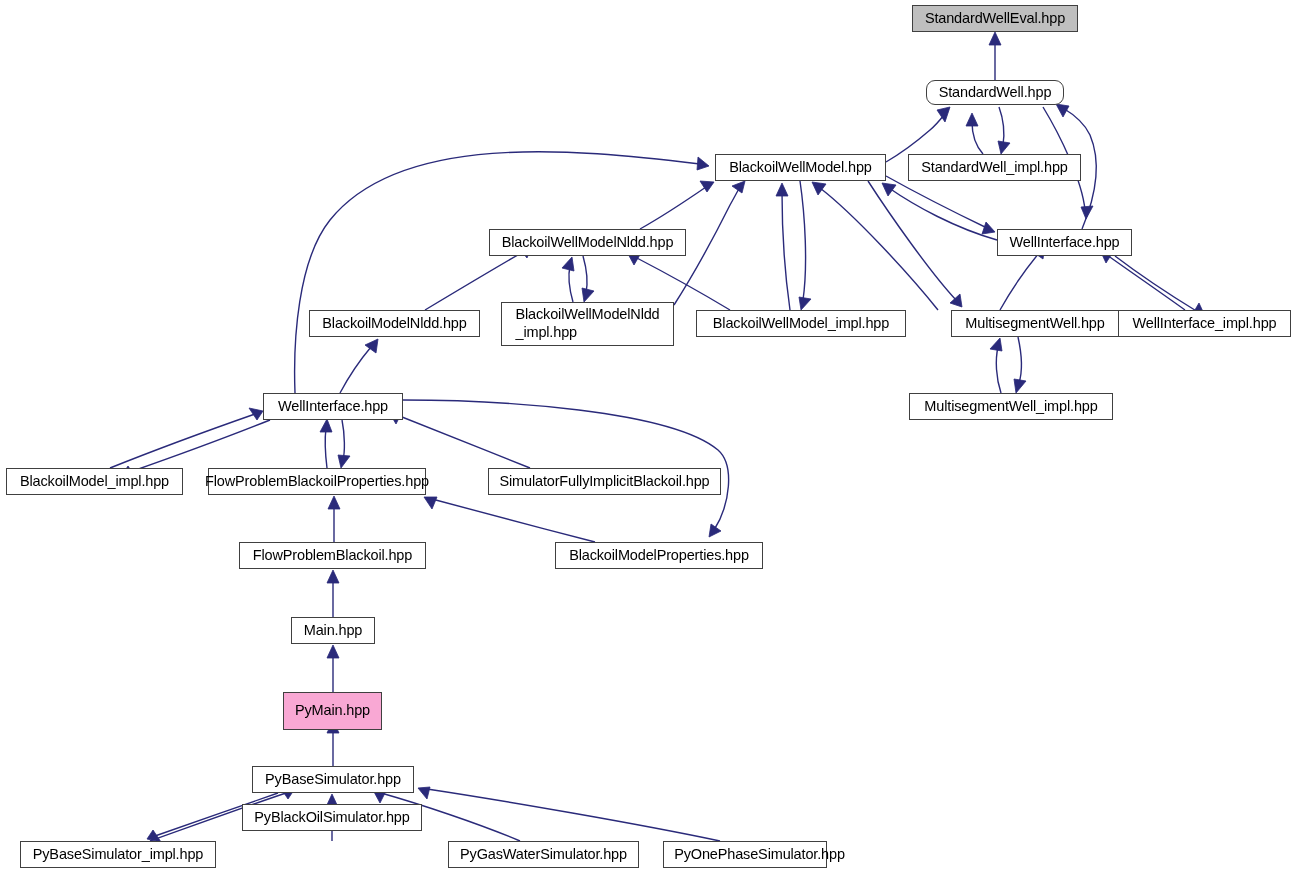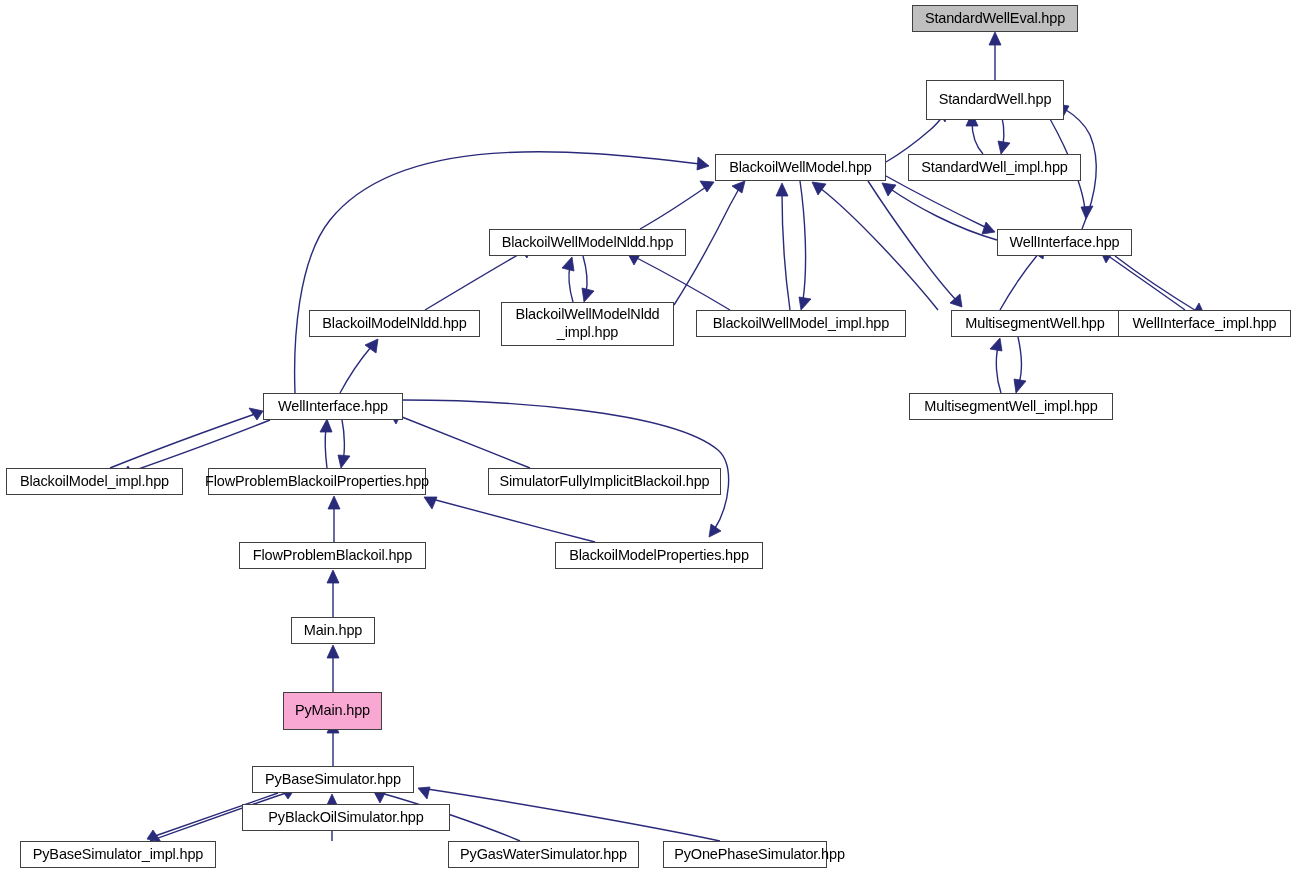--- a/index.html
+++ b/index.html
@@ -39,21 +39,20 @@
     position: absolute;
     box-sizing: border-box;
     border: 1.2px solid #404040;
     background: #ffffff;
     color: #000000;
     font-size: 14.5px;
     line-height: 1.08;
     display: flex;
     align-items: center;
     justify-content: center;
-    text-align: center;
     white-space: pre;
     letter-spacing: -0.15px;
   }
   .node.highlight {
     background: #bfbfbf;
   }
   .node.two-line {
     line-height: 1.22;
   }
 </style>
@@ -139,21 +138,21 @@
       <path class="edge" d="M278,793 C240,806 190,824 155,836" stroke="#2a2a7a"></path>
       <polygon class="arrowhead" points="147,839 161,842 153,830" fill="#2a2a7a" stroke="#2a2a7a"></polygon>
       <path class="edge" d="M332,841 C332,825 332,812 332,803" stroke="#2a2a7a"></path>
       <polygon class="arrowhead" points="332,794 326,807 338,807" fill="#2a2a7a" stroke="#2a2a7a"></polygon>
       <path class="edge" d="M520,841 C480,824 420,804 381,793" stroke="#2a2a7a"></path>
       <polygon class="arrowhead" points="373,790 380,803 386,791" fill="#2a2a7a" stroke="#2a2a7a"></polygon>
       <path class="edge" d="M720,841 C640,824 500,800 427,789" stroke="#2a2a7a"></path>
       <polygon class="arrowhead" points="418,788 427,799 430,787" fill="#2a2a7a" stroke="#2a2a7a"></polygon>
     </svg>
 <div class="node highlight" style="left: 912px; top: 5px; width: 166px; height: 27px; border-color: rgb(64, 64, 64); background: rgb(191, 191, 191);">StandardWellEval.hpp</div>
-    <div class="node" style="left: 926px; top: 80px; width: 138px; height: 40px; border-color: rgb(64, 64, 64); background: rgb(255, 255, 255);">StandardWell.hpp</div>
+    <div class="node" style="left: 926px; top: 80px; width: 138px; height: 25px; border-color: rgb(64, 64, 64); background: rgb(255, 255, 255); border-radius: 9px;">StandardWell.hpp</div>
     <div class="node" style="left: 715px; top: 154px; width: 171px; height: 27px; border-color: rgb(64, 64, 64); background: rgb(255, 255, 255);">BlackoilWellModel.hpp</div>
     <div class="node" style="left: 908px; top: 154px; width: 173px; height: 27px; border-color: rgb(64, 64, 64); background: rgb(255, 255, 255);">StandardWell_impl.hpp</div>
     <div class="node" style="left: 489px; top: 229px; width: 197px; height: 27px; border-color: rgb(64, 64, 64); background: rgb(255, 255, 255);">BlackoilWellModelNldd.hpp</div>
     <div class="node" style="left: 997px; top: 229px; width: 135px; height: 27px; border-color: rgb(64, 64, 64); background: rgb(255, 255, 255);">WellInterface.hpp</div>
     <div class="node" style="left: 309px; top: 310px; width: 171px; height: 27px; border-color: rgb(64, 64, 64); background: rgb(255, 255, 255);">BlackoilModelNldd.hpp</div>
     <div class="node two-line" style="left: 501px; top: 302px; width: 173px; height: 44px; border-color: rgb(64, 64, 64); background: rgb(255, 255, 255);">BlackoilWellModelNldd
 _impl.hpp</div>
     <div class="node" style="left: 696px; top: 310px; width: 210px; height: 27px; border-color: rgb(64, 64, 64); background: rgb(255, 255, 255);">BlackoilWellModel_impl.hpp</div>
     <div class="node" style="left: 927px; top: 310px; width: 168px; height: 27px; border-color: rgb(64, 64, 64); background: rgb(255, 255, 255); margin-left: 24px;">MultisegmentWell.hpp</div>
     <div class="node" style="left: 1118px; top: 310px; width: 173px; height: 27px; border-color: rgb(64, 64, 64); background: rgb(255, 255, 255);">WellInterface_impl.hpp</div>
@@ -161,16 +160,16 @@
     <div class="node" style="left: 263px; top: 393px; width: 140px; height: 27px; border-color: rgb(64, 64, 64); background: rgb(255, 255, 255);">WellInterface.hpp</div>
     <div class="node" style="left: 6px; top: 468px; width: 177px; height: 27px; border-color: rgb(64, 64, 64); background: rgb(255, 255, 255);">BlackoilModel_impl.hpp</div>
     <div class="node" style="left: 208px; top: 468px; width: 218px; height: 27px; border-color: rgb(64, 64, 64); background: rgb(255, 255, 255);">FlowProblemBlackoilProperties.hpp</div>
     <div class="node" style="left: 488px; top: 468px; width: 233px; height: 27px; border-color: rgb(64, 64, 64); background: rgb(255, 255, 255);">SimulatorFullyImplicitBlackoil.hpp</div>
     <div class="node" style="left: 239px; top: 542px; width: 187px; height: 27px; border-color: rgb(64, 64, 64); background: rgb(255, 255, 255);">FlowProblemBlackoil.hpp</div>
     <div class="node" style="left: 555px; top: 542px; width: 208px; height: 27px; border-color: rgb(64, 64, 64); background: rgb(255, 255, 255);">BlackoilModelProperties.hpp</div>
     <div class="node" style="left: 291px; top: 617px; width: 84px; height: 27px; border-color: rgb(64, 64, 64); background: rgb(255, 255, 255);">Main.hpp</div>
     <div class="node" style="left: 283px; top: 692px; width: 99px; height: 38px; border-color: rgb(64, 64, 64); background: #f9a8d4;">PyMain.hpp</div>
     <div class="node" style="left: 252px; top: 766px; width: 162px; height: 27px; border-color: rgb(64, 64, 64); background: rgb(255, 255, 255);">PyBaseSimulator.hpp</div>
     <div class="node" style="left: 20px; top: 841px; width: 196px; height: 27px; border-color: rgb(64, 64, 64); background: rgb(255, 255, 255);">PyBaseSimulator_impl.hpp</div>
-    <div class="node" style="left: 242px; top: 804px; width: 208px; height: 27px; border-color: rgb(64, 64, 64); background: rgb(255, 255, 255);">PyBlackOilSimulator.hpp</div>
+    <div class="node" style="left: 242px; top: 804px; width: 180px; height: 27px; border-color: rgb(64, 64, 64); background: rgb(255, 255, 255);">PyBlackOilSimulator.hpp</div>
     <div class="node" style="left: 448px; top: 841px; width: 191px; height: 27px; border-color: rgb(64, 64, 64); background: rgb(255, 255, 255);">PyGasWaterSimulator.hpp</div>
     <div class="node" style="left: 663px; top: 841px; width: 164px; height: 27px; border-color: rgb(64, 64, 64); background: rgb(255, 255, 255); padding-left: 29px;">PyOnePhaseSimulator.hpp</div>
   </div>
 
 </body></html>

